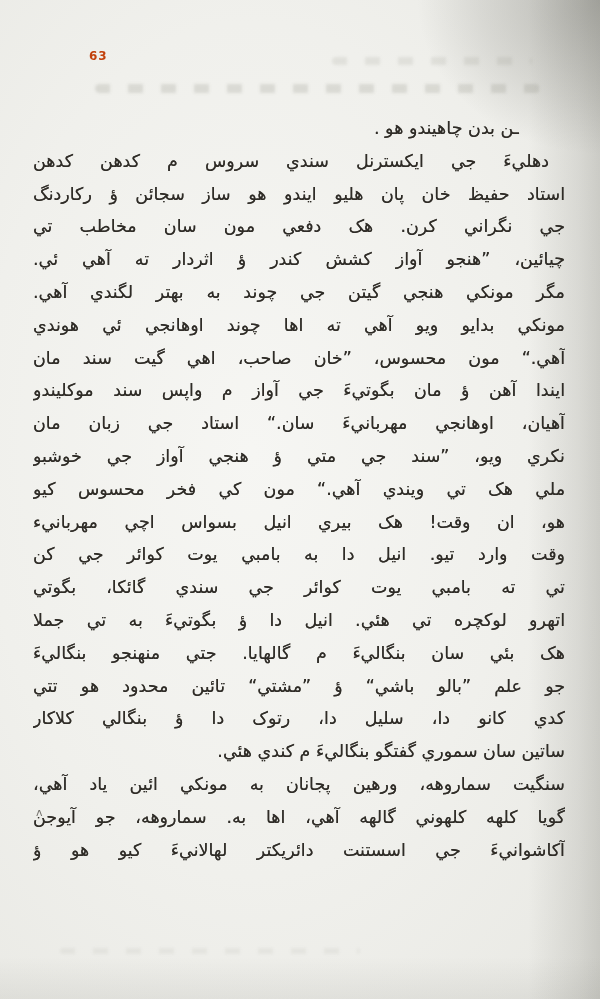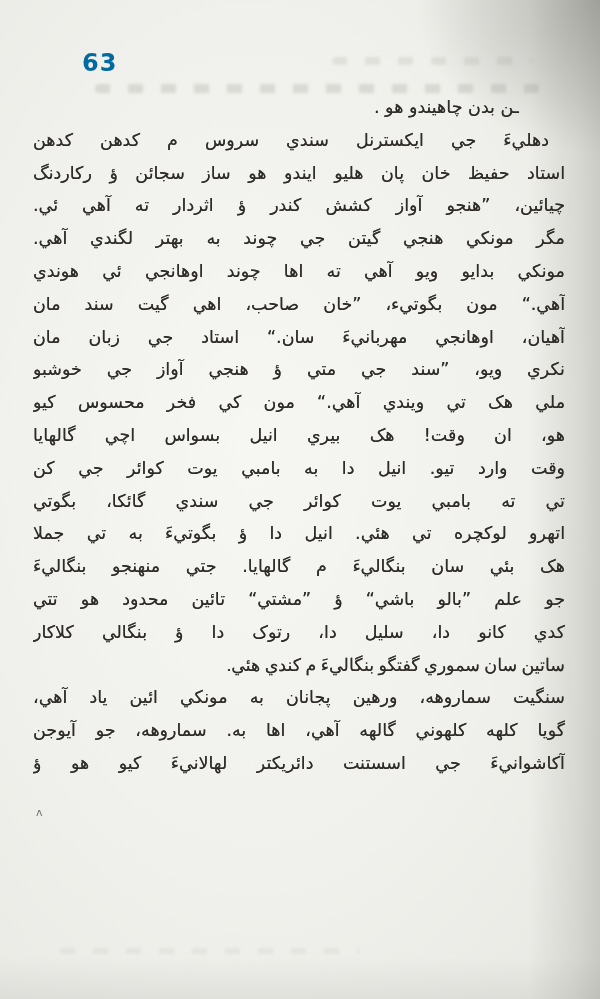--- a/index.html
+++ b/index.html
@@ -35,42 +35,42 @@
     background: repeating-linear-gradient(90deg, rgba(138,138,126,0.28) 0 15px, rgba(138,138,126,0) 15px 33px);
     filter: blur(1.6px);
     border-radius: 5px;
     pointer-events: none;
   }
   .ghost.g1 { top: 84px; left: 95px; width: 445px; height: 9px; opacity: .8; }
   .ghost.g2 { top: 57px; left: 332px; width: 200px; height: 8px; opacity: .55; }
   .ghost.g3 { top: 948px; left: 60px; width: 300px; height: 6px; opacity: .35; }
 
   .pagenum {
-    position: absolute; left: 82px; top: 49px;
-    font-size: 24px; font-weight: bold; letter-spacing: 1px;
-    color: #0369a1;
+    position: absolute; left: 89px; top: 49px;
+    font-size: 12px; font-weight: bold; letter-spacing: 1px;
+    color: #c2410c;
   }
 
   .text {
     position: absolute; left: 33px; top: 91px; width: 532px;
     color: #2f2c27;
     font-size: 17.5px;
     text-shadow: 0 0 0.5px rgba(47,44,39,0.75);
   }
   .line {
     direction: rtl;
     height: 32.8px; line-height: 32.8px;
     white-space: nowrap;
     text-align: justify;
     text-align-last: justify;
     overflow: hidden;
   }
   .para-start { padding-right: 16px; }
-  .para-end { text-align-last: right; white-space: normal; font-family: Liberation Serif, serif; }
-  .opening { padding-right: 46px; text-align-last: right; white-space: normal; }
+  .para-end { text-align-last: right; white-space: normal; }
+  .opening { padding-right: 46px; text-align-last: right; white-space: normal; margin-top: 21px; }
 
   .margin-mark {
     position: absolute; left: 36px; top: 806px;
     font-size: 11px; color: rgba(62,60,54,0.7);
   }
 </style>
 </head>
 <body>
 
 <div class="page">
@@ -87,28 +87,30 @@
 
   <div class="text">
 
     <div>
       <div class="line opening">ـن بدن چاهيندو هو .</div>
     </div>
 
     <div>
       <div class="line para-start">دهليءَ جي ايکسترنل سندي سروس م کدهن کدهن</div>
       <div class="line">استاد حفيظ خان پان هليو ايندو هو ساز سجائن ؤ رکاردنگ</div>
+      <div class="line">جي نگراني کرن. هک دفعي مون سان مخاطب تي</div>
       <div class="line">چيائين، ”هنجو آواز کشش کندر ؤ اثردار ته آهي ئي.</div>
       <div class="line">مگر مونکي هنجي گيتن جي چوند به بهتر لگندي آهي.</div>
       <div class="line">مونکي بدايو ويو آهي ته اها چوند اوهانجي ئي هوندي</div>
-      <div class="line">آهي.“ مون بگوتيء، ”خان صاحب، اهي گيت سند مان</div>
+      <div class="line">آهي.“ مون محسوس، ”خان صاحب، اهي گيت سند مان</div>
+      <div class="line">ايندا آهن ؤ مان بگوتيءَ جي آواز م واپس سند موکليندو</div>
       <div class="line">آهيان، اوهانجي مهربانيءَ سان.“ استاد جي زبان مان</div>
       <div class="line">نکري ويو، ”سند جي متي ؤ هنجي آواز جي خوشبو</div>
       <div class="line">ملي هک تي ويندي آهي.“ مون کي فخر محسوس کيو</div>
-      <div class="line">هو، ان وقت! هک بيري انيل بسواس اچي گالهايا</div>
+      <div class="line">هو، ان وقت! هک بيري انيل بسواس اچي مهربانيء</div>
       <div class="line">وقت وارد تيو. انيل دا به بامبي يوت کوائر جي کن</div>
       <div class="line">تي ته بامبي يوت کوائر جي سندي گائکا، بگوتي</div>
       <div class="line">اتهرو لوکچره تي هئي. انيل دا ؤ بگوتيءَ به تي جملا</div>
       <div class="line">هک بئي سان بنگاليءَ م گالهايا. جتي منهنجو بنگاليءَ</div>
       <div class="line">جو علم ”بالو باشي“ ؤ ”مشتي“ تائين محدود هو تتي</div>
       <div class="line">کدي کانو دا، سليل دا، رتوک دا ؤ بنگالي کلاکار</div>
       <div class="line para-end">ساتين سان سموري گفتگو بنگاليءَ م کندي هئي.</div>
     </div>
 
     <div>

